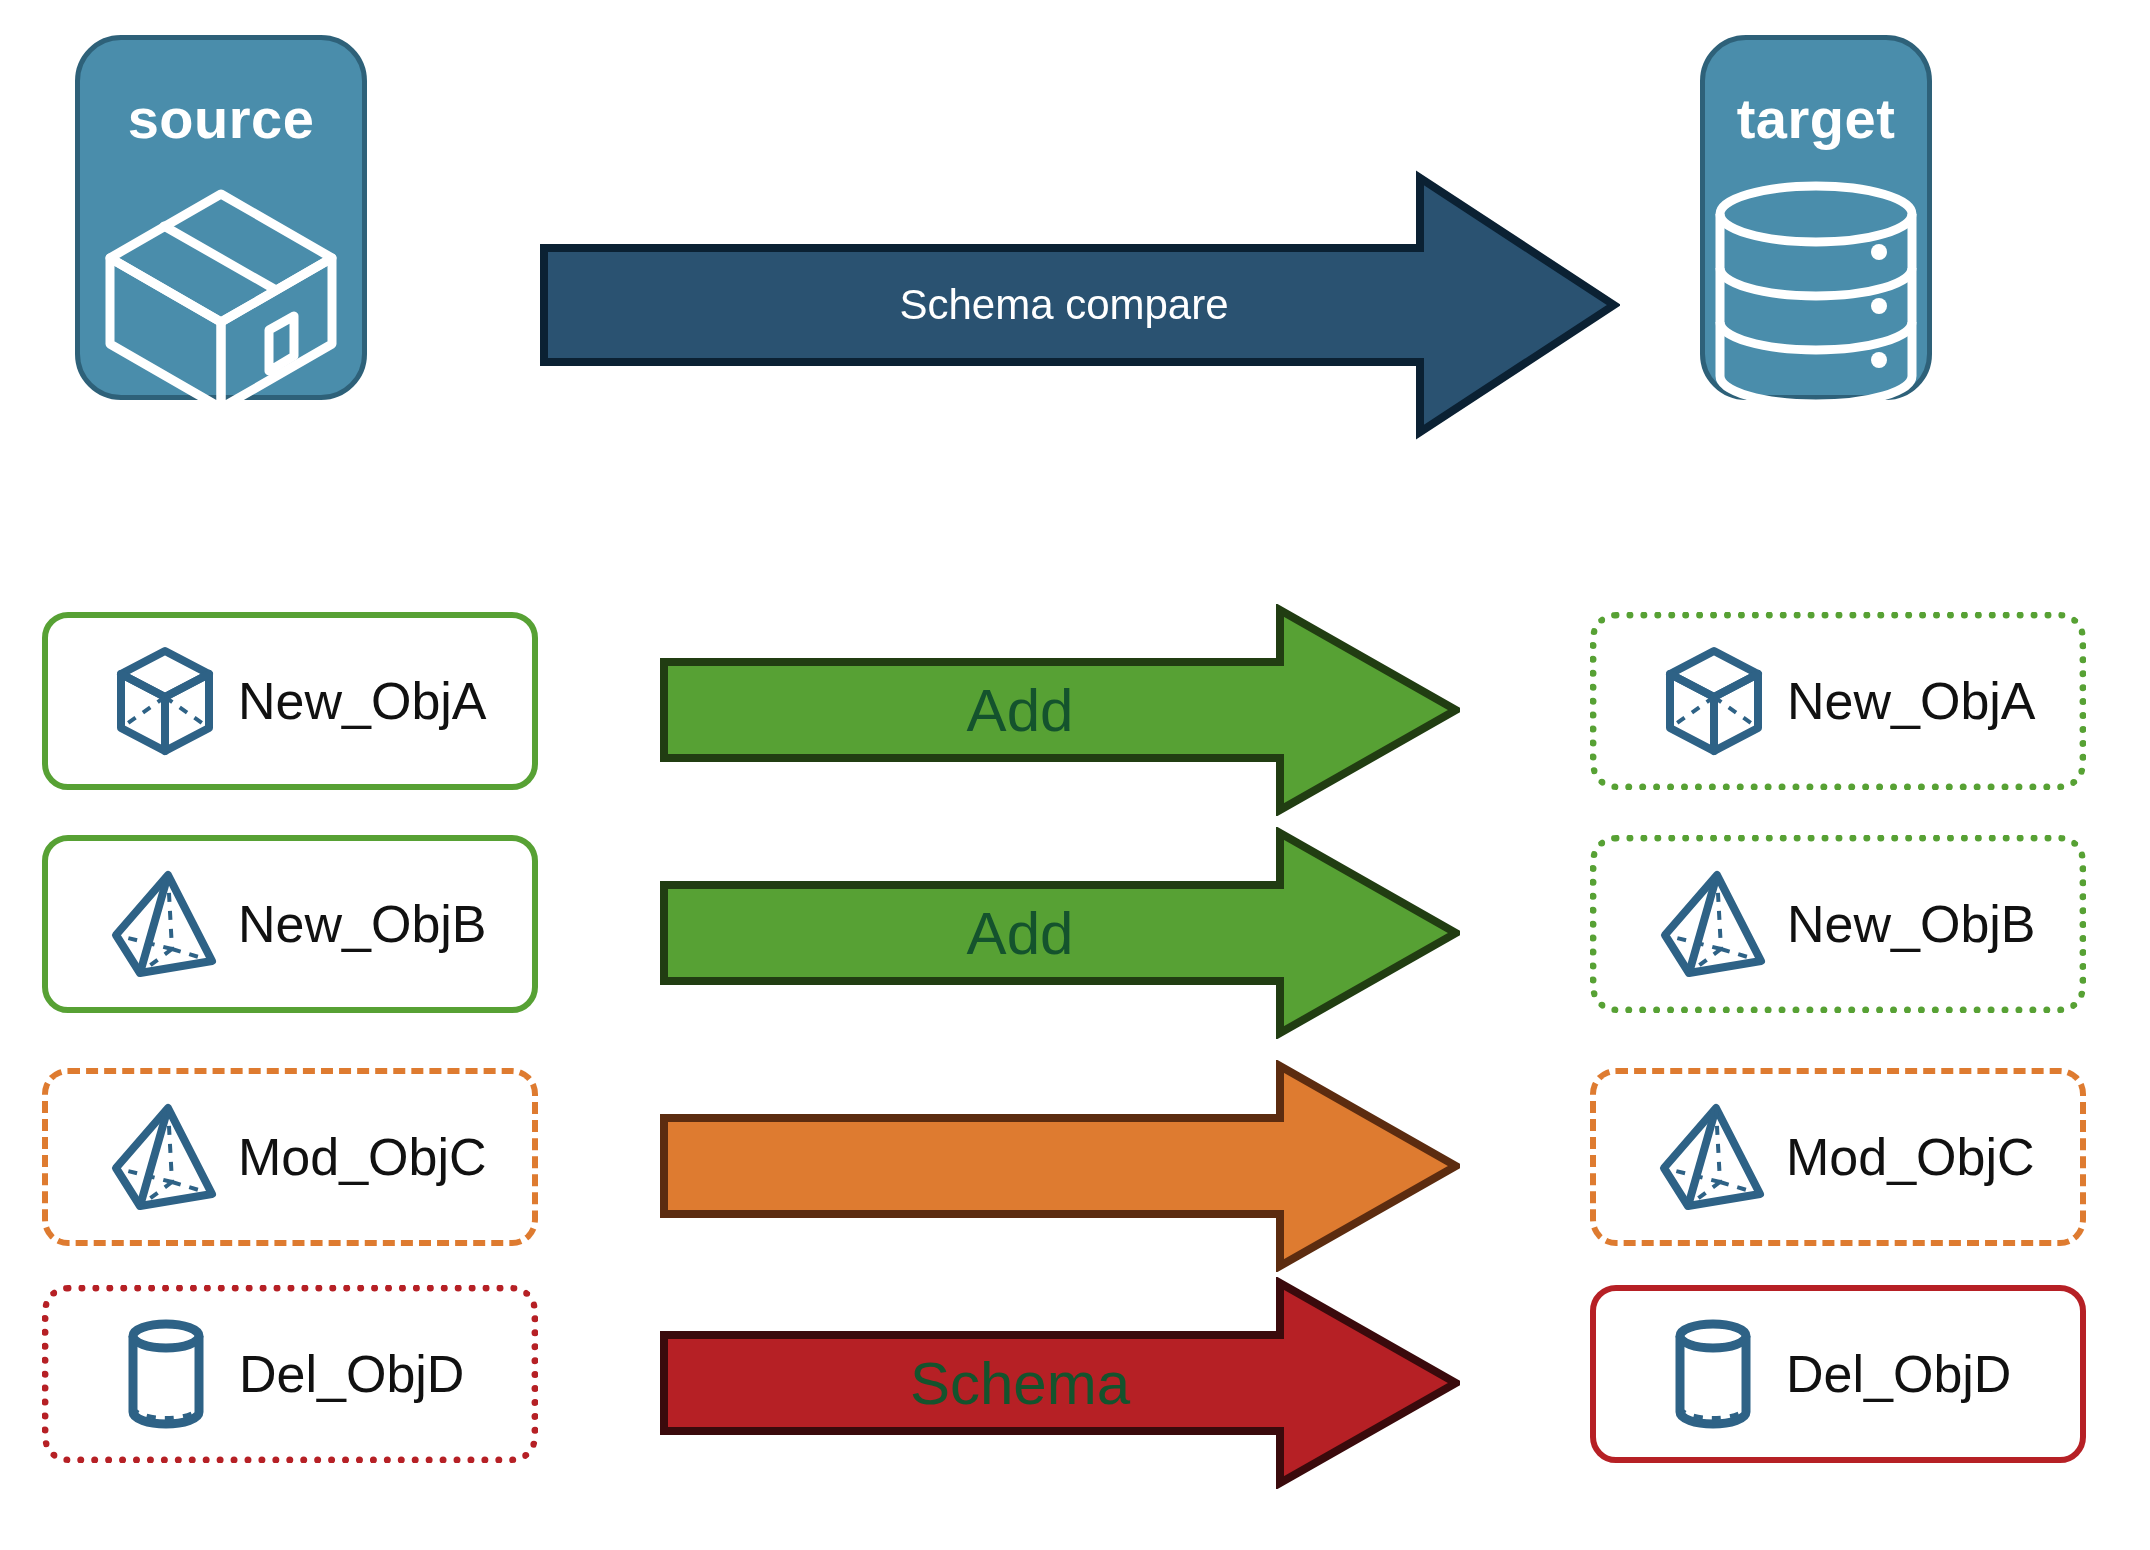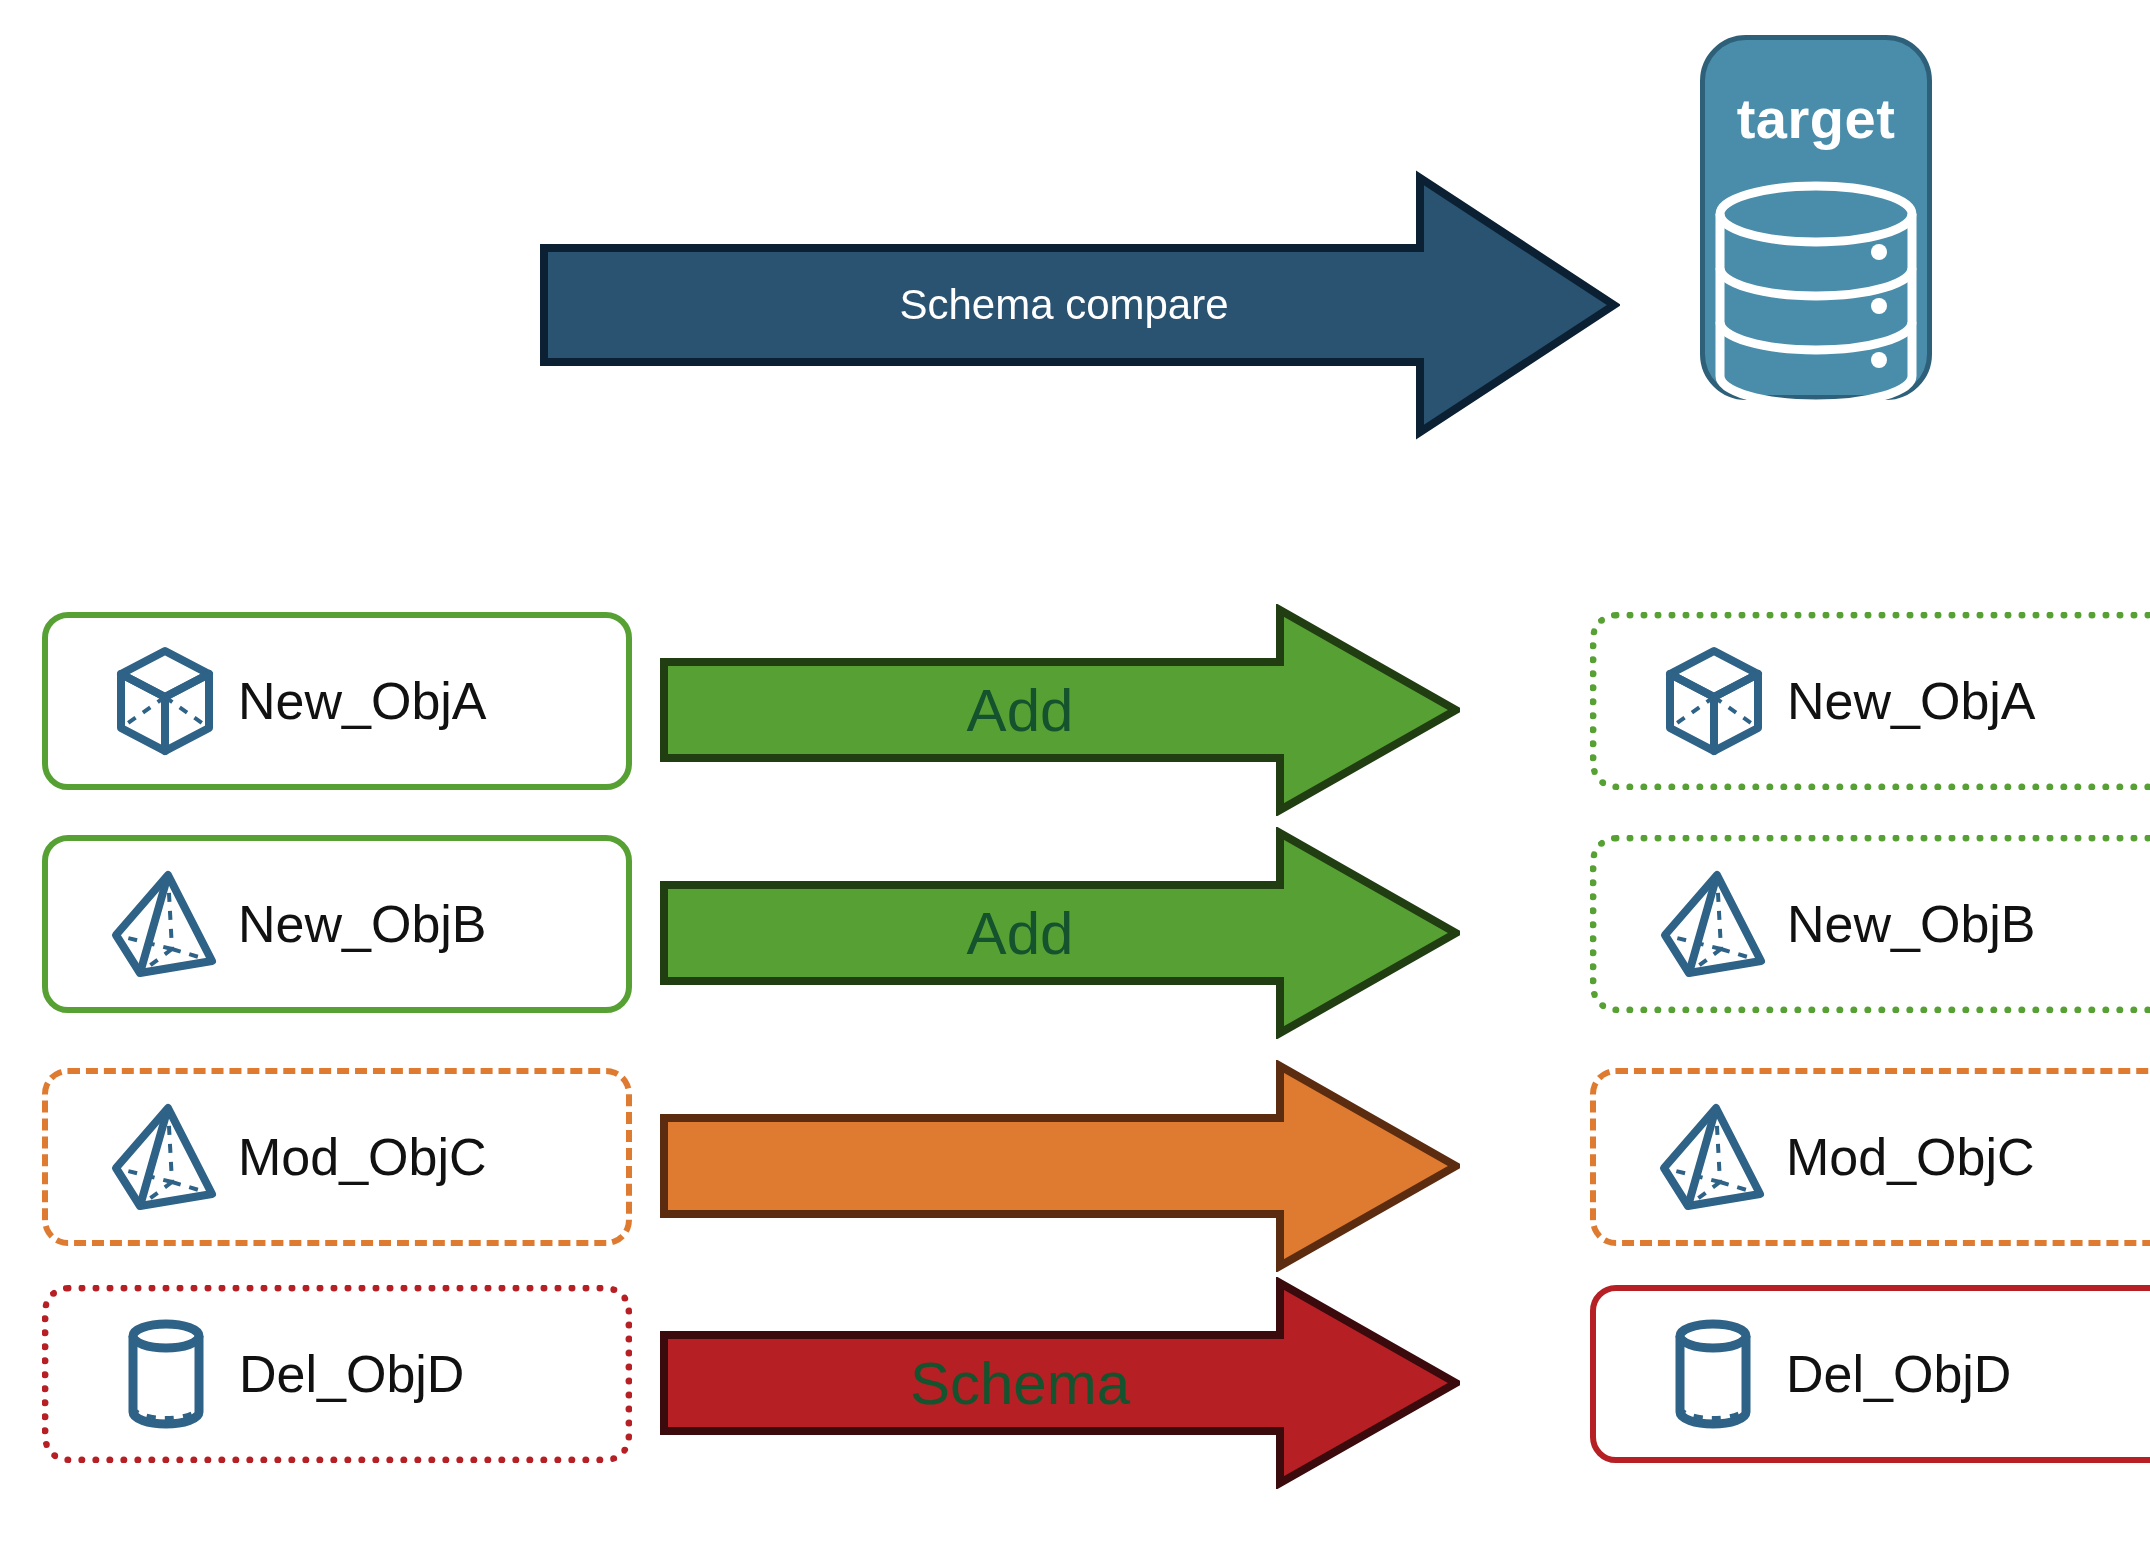--- a/index.html
+++ b/index.html
@@ -22,21 +22,21 @@
         display:flex;align-items:center;justify-content:center;color:#ffffff;
         font-size:42px;pointer-events:none;margin-left:44px;}
 
   
   .row{position:absolute;left:0;width:2150px;height:200px;}
   #row-0{top:612px;}
   #row-1{top:835px;}
   #row-2{top:1068px;}
   #row-3{top:1285px;}
 
-  .objbox{position:absolute;width:590px;height:178px;border-radius:26px;
+  .objbox{position:absolute;width:496px;height:178px;border-radius:26px;
           background:#ffffff;box-sizing:border-box;display:flex;align-items:center;}
   .objbox.left{left:42px;}
   .objbox.right{left:1590px;}
   .objbox-icon{width:118px;margin-left:58px;flex:0 0 auto;display:flex;
                align-items:center;justify-content:center;}
   .objbox-label{font-size:52px;color:#111111;margin-left:14px;white-space:nowrap;}
 
   .b-solid-green{border:6px solid #57A134;}
   .b-dot-green{border:7px dotted #57A134;}
   .b-dash-orange{border:6px dashed #DE7B30;}
@@ -49,20 +49,41 @@
        display:flex;align-items:center;justify-content:center;color:#14532d;
        font-size:60px;pointer-events:none;}
 
   .hidden-edge{stroke-dasharray:9 9;}
 </style>
 </head>
 <body>
 
 <div class="canvas">
 
+  <div class="endpoint" id="endpoint-source">
+    <div class="endpoint-title">source</div>
+    <div class="endpoint-icon">
+      <svg width="250" height="230" viewBox="0 0 250 230">
+        <g fill="none" stroke="#ffffff" stroke-width="9" stroke-linejoin="round" stroke-linecap="round">
+          <path d="M125 14 L236 78 L236 164 L125 228 L14 164 L14 78 Z" opacity="0"></path>
+
+          <path d="M125 14 L236 78 L125 142 L14 78 Z"></path>
+
+          <path d="M14 78 L125 142 L125 228 L14 164 Z"></path>
+
+          <path d="M236 78 L236 164 L125 228 L125 142 Z"></path>
+
+          <path d="M68 46 L180 110"></path>
+          <path d="M180 110 L180 172" opacity="0"></path>
+
+          <path d="M173 150 L198 136 L198 176 L173 191 Z"></path>
+        </g>
+      </svg>
+    </div>
+  </div>
 
   <svg id="schema-arrow" viewBox="0 0 1080 270">
     <polygon points="4,78 880,78 880,8 1074,135 880,262 880,192 4,192" fill="#2A5271" stroke="#0B2133" stroke-width="8" stroke-linejoin="miter"></polygon>
   </svg>
   <div id="schema-arrow-label">Schema compare</div>
 
   <div class="endpoint" id="endpoint-target">
     <div class="endpoint-title">target</div>
     <div class="endpoint-icon">
       <svg width="230" height="230" viewBox="0 0 230 230">

